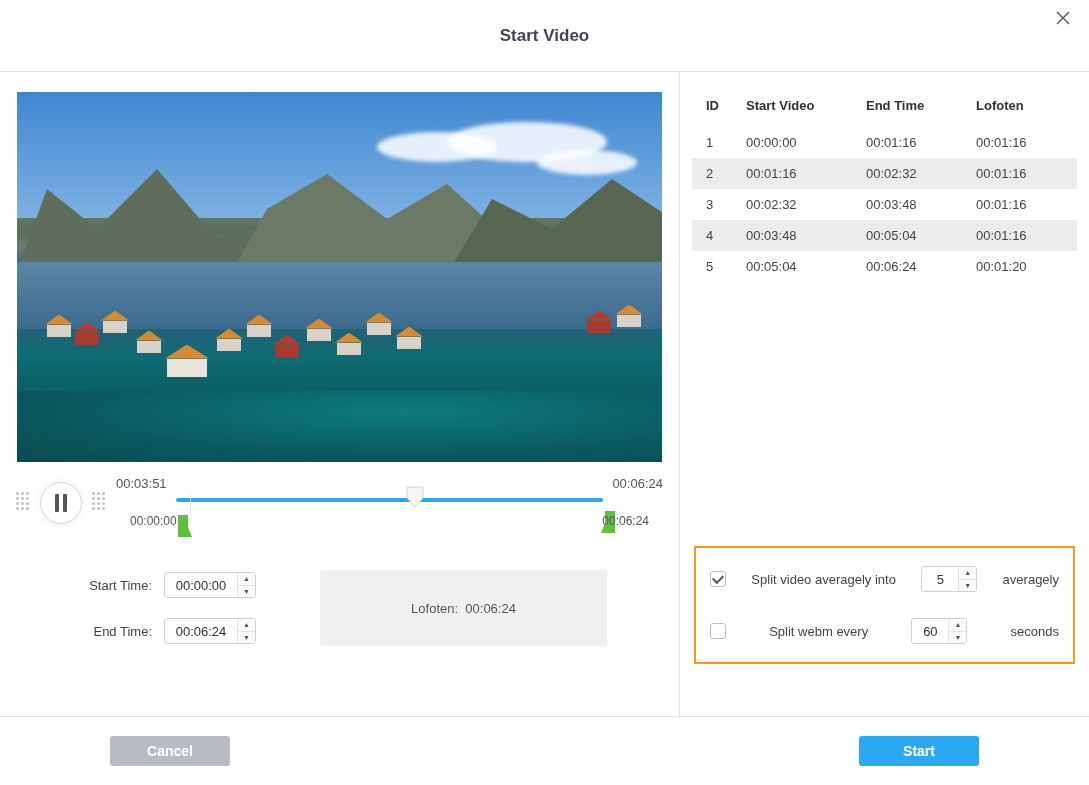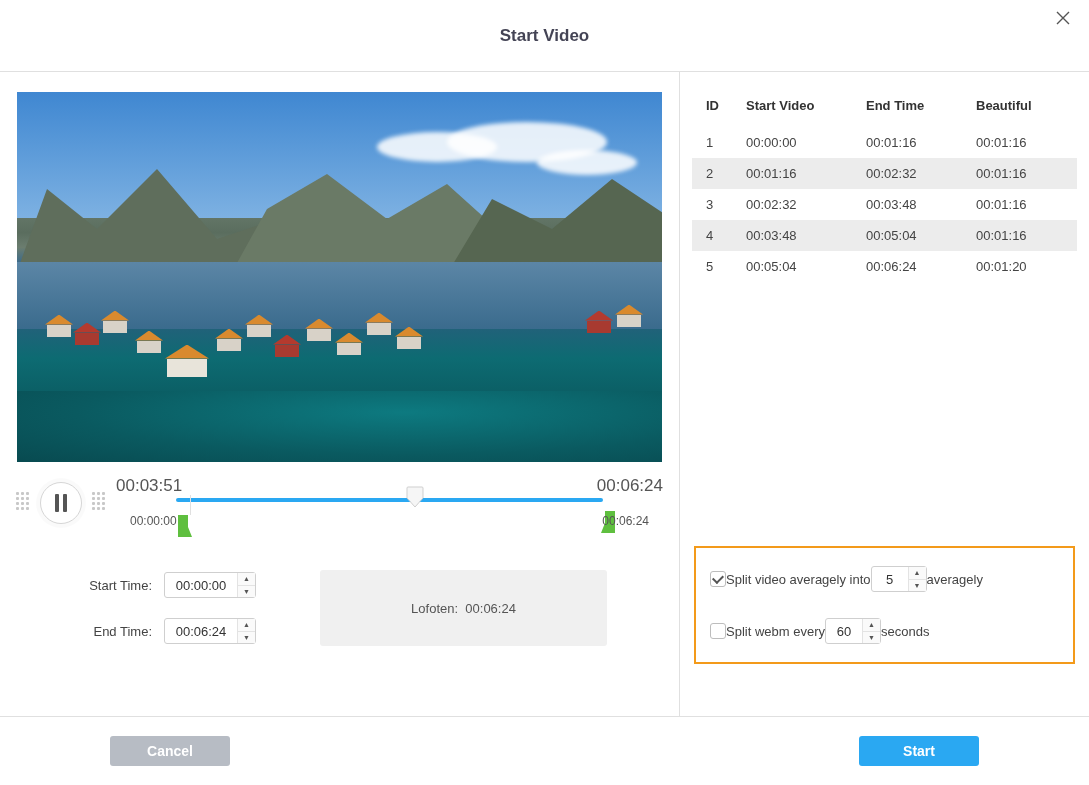--- a/index.html
+++ b/index.html
@@ -127,21 +127,21 @@
     display: flex; align-items: center; justify-content: center;
     cursor: pointer;
     box-shadow: 0 0 0 4px rgba(0,0,0,0.02);
   }
   .play-btn .bars { display:flex; gap:4px; }
   .play-btn .bars span { width:4px; height:18px; background:#555; border-radius:1px; }
 
   .timeline-wrap { flex:1; position:relative; height:66px; }
   .tl-time-left, .tl-time-right {
     position:absolute; top:6px;
-    font-size:17px; color:#555;
+    font-size:13px; color:#555;
   }
   .tl-time-left { left:0; }
   .tl-time-right { right:0; }
   .tl-range-left, .tl-range-right {
     position:absolute; top:44px; font-size:12px; color:#555;
   }
   .tl-range-left { left:14px; }
   .tl-range-right { right:14px; }
 
   .track {
@@ -219,21 +219,21 @@
   table.segments th:nth-child(1), table.segments td:nth-child(1){ width:46px; padding-left:14px;}
   table.segments th:nth-child(2), table.segments td:nth-child(2){ width:120px;}
   table.segments th:nth-child(3), table.segments td:nth-child(3){ width:110px;}
 
   .split-opts {
     position:absolute; left:14px; right:14px; bottom:52px;
     border:2px solid #f39a1a;
     padding:18px 14px;
     display:flex; flex-direction:column; gap:26px;
   }
-  .opt-row { display:flex; align-items:center; gap:0; color:#444; }
+  .opt-row { display:flex; align-items:center; gap:8px; color:#444;justify-content:space-between; }
   .chk {
     width:16px; height:16px; border:1px solid #bdbdbd; border-radius:3px;
     background:#fff; display:flex; align-items:center; justify-content:center;
     cursor:pointer;
   }
   .chk.checked::after {
     content:""; width:8px; height:5px;
     border-left:2px solid #555; border-bottom:2px solid #555;
     transform:rotate(-45deg) translate(1px,-1px);
   }
@@ -435,21 +435,21 @@
     </div>
   </div>
 
   <div class="right">
     <table class="segments">
       <thead>
         <tr>
           <th>ID</th>
           <th>Start Video</th>
           <th>End Time</th>
-          <th>Beautiful</th>
+          <th>Lofoten</th>
         </tr>
       </thead>
       <tbody id="seg-body">
           <tr>
             <td>1</td>
             <td>00:00:00</td>
             <td>00:01:16</td>
             <td>00:01:16</td>
           </tr>
           <tr class="alt">

